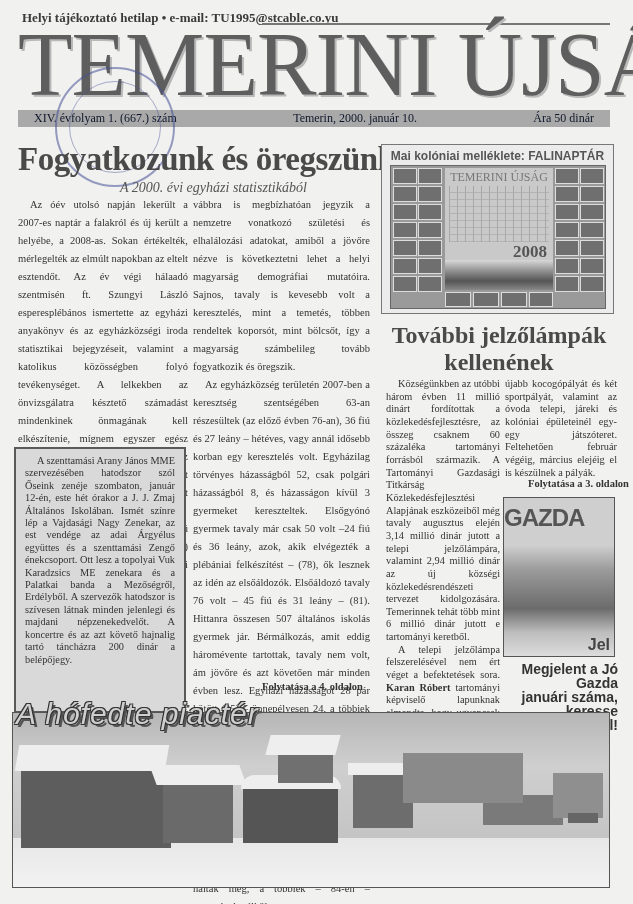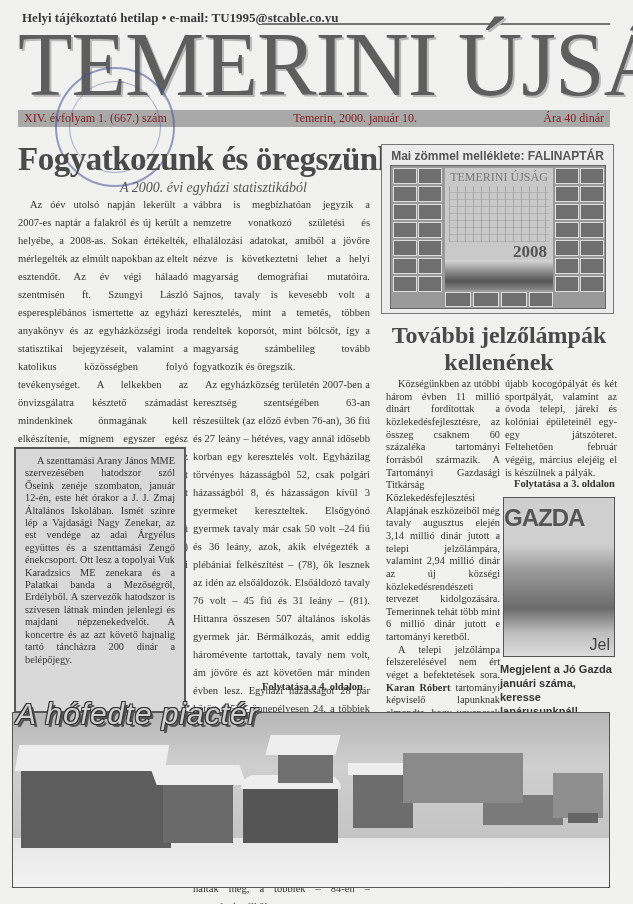--- a/index.html
+++ b/index.html
@@ -15,22 +15,22 @@
   
   .tagline { left:22px; top:10px; font-size:13px; font-weight:bold; color:#3a3a3a; white-space:nowrap; }
   .tagline-rule { left:262px; top:23px; width:348px; height:2px; background:#777; }
   .title {
     left:18px; top:18px; font-size:92px; line-height:92px; color:#5e5e5e;
     letter-spacing:-1px; transform:scaleX(0.97); transform-origin:left top;
     text-shadow:2px 2px 0 #b9b9b9; white-space:nowrap; font-weight:normal;
   }
   .infobar {
     left:18px; top:110px; width:592px; height:17px; background:#a9a9a9;
-    font-size:12px; color:#7f1d1d; display:flex; justify-content:space-between; align-items:center;
-    padding:0 6px; box-sizing:border-box; white-space:nowrap;
+    font-size:12px; color:#0f172a; display:flex; justify-content:space-between; align-items:center;
+    padding:0 16px; box-sizing:border-box; white-space:nowrap;
   }
   .stamp {
     left:55px; top:67px; width:120px; height:120px; border-radius:50%;
     border:2px solid rgba(70,80,150,0.55); box-sizing:border-box;
   }
   .stamp::after {
     content:""; position:absolute; left:12px; top:12px; right:12px; bottom:12px;
     border-radius:50%; border:1px solid rgba(70,80,150,0.45);
   }
 
@@ -72,22 +72,22 @@
   .col3 { left:386px; top:378px; width:114px; font-size:10.3px; line-height:12.65px; }
   .col4 { left:505px; top:378px; width:112px; font-size:10.3px; line-height:12.65px; }
 
   
   .gazda-cover {
     left:503px; top:497px; width:112px; height:160px; border:1px solid #555; box-sizing:border-box;
     background:linear-gradient(180deg,#cfcfcf 0%,#cfcfcf 30%,#9c9c9c 45%,#6b6b6b 70%,#bdbdbd 85%,#dcdcdc 100%);
     overflow:hidden;
   }
   .gazda-logo { position:absolute; left:0; right:0; top:6px; text-align:left; font-family:"Liberation Sans","DejaVu Sans",sans-serif; font-weight:bold; font-size:24px; color:#555; letter-spacing:-1px; }
-  .gazda-tel { position:absolute; right:4px; bottom:2px; font-family:"Liberation Sans","DejaVu Sans",sans-serif; font-weight:normal; font-size:16px; color:#444; }
-  .gazda-cap { left:500px; top:662px; width:118px; text-align:left; font-family:"Liberation Sans","DejaVu Sans",sans-serif; font-weight:bold; font-size:11px; line-height:14px; color:#333; }
+  .gazda-tel { position:absolute; right:4px; bottom:2px; font-family:"Liberation Sans","DejaVu Sans",sans-serif; font-weight:bold; font-size:16px; color:#444; }
+  .gazda-cap { left:500px; top:662px; width:118px; text-align:right; font-family:"Liberation Sans","DejaVu Sans",sans-serif; font-weight:bold; font-size:14px; line-height:14px; color:#333; }
 
   
   .photo {
     left:12px; top:712px; width:598px; height:176px; border:1px solid #555; box-sizing:border-box;
     background:
       linear-gradient(180deg, rgba(0,0,0,0) 0%, rgba(0,0,0,0) 72%, #e7e7e7 72%, #f2f2f2 100%),
       linear-gradient(180deg,#b6b6b6 0%,#cfcfcf 30%,#bdbdbd 100%);
     overflow:hidden;
   }
   .bldg { position:absolute; background:#5d5d5d; }
@@ -100,21 +100,21 @@
 </style>
 </head>
 <body>
 
 <div class="abs tagline">Helyi tájékoztató hetilap • e-mail: TU1995@stcable.co.yu</div>
 <div class="abs tagline-rule"></div>
 <div class="abs title">TEMERINI ÚJSÁG</div>
 <div class="abs infobar">
   <span>XIV. évfolyam 1. (667.) szám</span>
   <span>Temerin, 2000. január 10.</span>
-  <span>Ára 40 dinár</span>
+  <span>Ára 50 dinár</span>
 </div>
 <div class="abs stamp"></div>
 
 <div class="abs h1">Fogyatkozunk és öregszünk</div>
 <div class="abs sub">A 2000. évi egyházi statisztikából</div>
 <div class="abs col col1">
   <p>Az óév utolsó napján lekerült a 2007-es naptár a falakról és új került a helyébe, a 2008-as. Sokan értékelték, mérlegelték az elmúlt napokban az eltelt esztendőt. Az év végi hálaadó szentmisén ft. Szungyi László esperesplébános ismertette az egyházi anyakönyv és az egyházközségi iroda statisztikai bejegyzéseit, valamint a katolikus közösségben folyó tevékenységet. A lelkekben az önvizsgálatra késztető számadást mindenkinek önmagának kell elkészítenie, mígnem egyszer egész életünkről kell számadást adnunk az örök Isten előtt. Így a lelki életet számokban nem is lehet kifejezni, mert az más természetű, mondta az atya.</p>
   <p>A temerini, zömmel katolikus vallású (még ha mindegyike nem is él hitében) magyar lakosság egyházi anyakönyvei to-</p>
 </div>
 <div class="abs col col2">
@@ -123,21 +123,21 @@
 </div>
 <div class="abs cont" style="left:262px; top:681px;">Folytatása a 4. oldalon</div>
 
 <div class="abs box-oseink">
   <div class="col">
       <p>A szenttamási Arany János MME szervezésében hatodszor szól Őseink zenéje szombaton, január 12-én, este hét órakor a J. J. Zmaj Általános Iskolában. Ismét színre lép a Vajdasági Nagy Zenekar, az est vendége az adai Árgyélus együttes és a szenttamási Zengő énekcsoport. Ott lesz a topolyai Vuk Karadzsics ME zenekara és a Palatkai banda a Mezőségről, Erdélyből. A szervezők hatodszor is szívesen látnak minden jelenlegi és majdani népzenekedvelőt. A koncertre és az azt követő hajnalig tartó táncházra 200 dinár a belépőjegy.</p>
     </div>
 </div>
 
 <div class="abs cal-box">
-  <div class="cal-title">Mai zömmel melléklete: FALINAPTÁR</div>
+  <div class="cal-title">Mai kolóniai melléklete: FALINAPTÁR</div>
   <div class="cal-img">
     <div class="ad" style="left:2px;top:2px;width:24px;height:16px"></div>
     <div class="ad" style="left:27px;top:2px;width:24px;height:16px"></div>
     <div class="ad" style="left:2px;top:20px;width:24px;height:16px"></div>
     <div class="ad" style="left:27px;top:20px;width:24px;height:16px"></div>
     <div class="ad" style="left:2px;top:38px;width:24px;height:16px"></div>
     <div class="ad" style="left:27px;top:38px;width:24px;height:16px"></div>
     <div class="ad" style="left:2px;top:56px;width:24px;height:16px"></div>
     <div class="ad" style="left:27px;top:56px;width:24px;height:16px"></div>
     <div class="ad" style="left:2px;top:74px;width:24px;height:16px"></div>
@@ -174,21 +174,21 @@
 </div>
 
 <div class="abs h2">További jelzőlámpák kellenének</div>
 <div class="abs col col3">
   <p>Községünkben az utóbbi három évben 11 millió dinárt fordítottak a közlekedésfejlesztésre, az összeg csaknem 60 százaléka tartományi forrásból származik. A Tartományi Gazdasági Titkárság Közlekedésfejlesztési Alapjának eszközeiből még tavaly augusztus elején 3,14 millió dinár jutott a telepi jelzőlámpára, valamint 2,94 millió dinár az új községi közlekedésrendészeti tervezet kidolgozására. Temerinnek tehát több mint 6 millió dinár jutott e tartományi keretből.</p>
   <p><span>A telepi jelzőlámpa felszerelésével nem ért véget a befektetések sora. </span><b>Karan Róbert</b><span> tartományi képviselő lapunknak elmondta, hogy ugyancsak tartományi eszközökből létesítenek egy</span></p>
 </div>
 <div class="abs col col4">
   <p style="text-indent:0">újabb kocogópályát és két sportpályát, valamint az óvoda telepi, járeki és kolóniai épületeinél egy-egy játszóteret. Feltehetően február végéig, március elejéig el is készülnek a pályák.</p>
 </div>
-<div class="abs cont" style="left:514px; top:478px;">Folytatása a 3. oldalon</div>
+<div class="abs cont" style="left:528px; top:478px;">Folytatása a 3. oldalon</div>
 
 <div class="abs gazda-cover">
   <div class="gazda-logo">GAZDA</div>
   <div class="gazda-tel">Jel</div>
 </div>
 <div class="abs gazda-cap">
   <div>Megjelent a Jó Gazda</div>
   <div>januári száma,</div>
   <div>keresse lapárusunknál!</div>
 </div>

